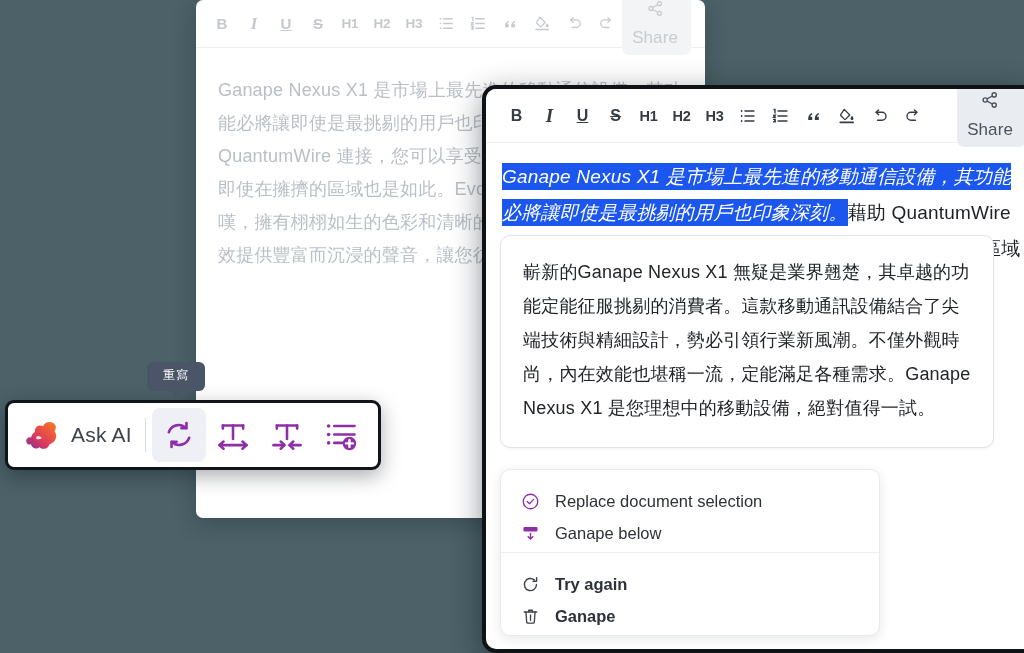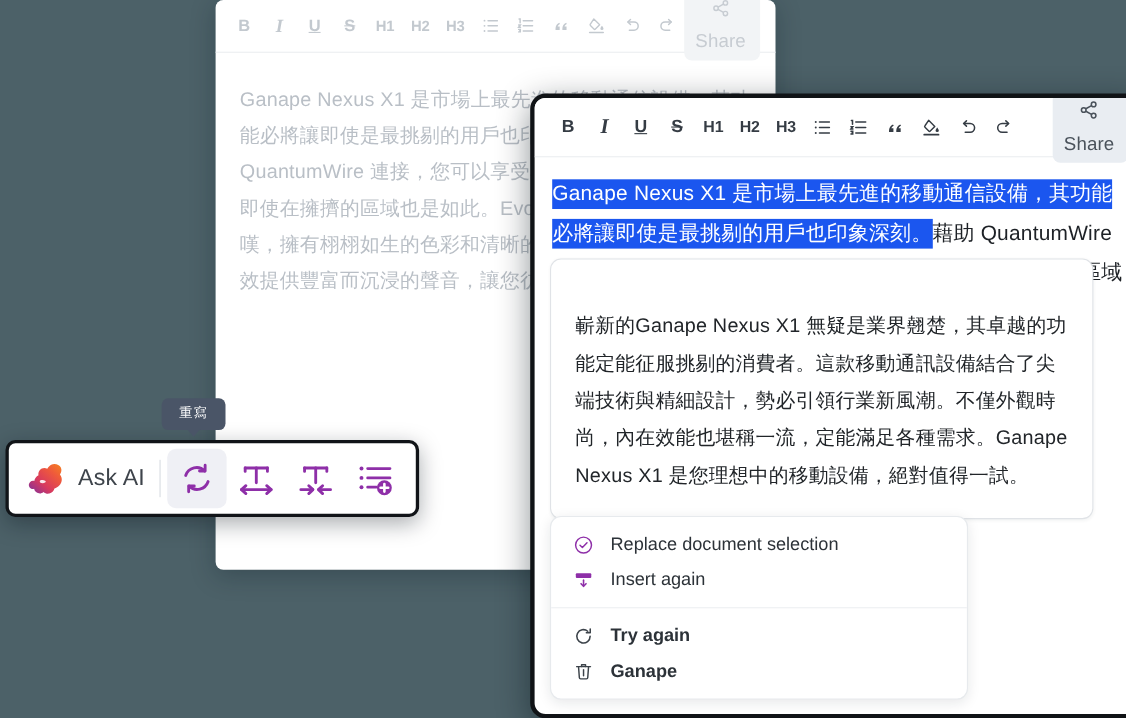--- a/index.html
+++ b/index.html
@@ -137,20 +137,21 @@
     letter-spacing: .2px;
     height: 155px;
     overflow: hidden;
     box-sizing: border-box;
   }
   .sel {
     background: #1b56ef;
     color: #ffffff;
     padding: 3px 0;
     box-decoration-break: clone;
+    font-style: italic;
     -webkit-box-decoration-break: clone;
   }
 
   
   #ai-card {
     position: absolute;
     left: 14px;
     top: 146px;
     width: 494px;
     border: 1px solid #e0e3e7;
@@ -158,40 +159,39 @@
     background: #fff;
     box-sizing: border-box;
     padding: 19px 22px 22px 22px;
     box-shadow: 0 1px 3px rgba(20,30,40,.05);
   }
   #ai-card-text {
     font-size: 18px;
     line-height: 34px;
     color: #212529;
     letter-spacing: .2px;
-    margin-top: 24px;
   }
 
   
   #actions-menu {
     position: absolute;
     left: 14px;
     top: 380px;
     width: 380px;
     background: #fff;
     border: 1px solid #e7eaed;
     border-radius: 10px;
     box-shadow: 0 3px 12px rgba(20,30,40,.10);
     overflow: hidden;
     box-sizing: border-box;
   }
   .menu-group + .menu-group { border-top: 1px solid #edeff2; font-weight: bold; }
   .menu-item {
     display: flex;
-    align-items: center;
+    align-items: flex-end;
     gap: 15px;
     height: 32px;
     padding: 0 20px;
     font-size: 16.5px;
     color: #2c3238;
     cursor: default;
   }
   .menu-group { padding: 9px 0; }
   .menu-ico {
     width: 19px;
@@ -458,21 +458,21 @@
         <span>Replace document selection</span>
       </div>
       <div class="menu-item">
         <span class="menu-ico">
           <svg width="19" height="19" viewBox="0 0 20 20" fill="none" stroke="#8e2fa8" stroke-width="1.5" stroke-linecap="round" stroke-linejoin="round">
             <rect x="2.6" y="3.2" width="14.8" height="4.6" rx="1" fill="#8e2fa8" stroke="none"></rect>
             <path d="M10 9.9v5.6"></path>
               <path d="M7.6 13.3L10 15.8l2.4-2.5"></path>
           </svg>
         </span>
-        <span>Insert again</span>
+        <span>Ganape below</span>
       </div>
     </div>
 
     <div class="menu-group">
       <div class="menu-item">
         <span class="menu-ico">
           <svg width="19" height="19" viewBox="0 0 20 20" fill="none" stroke="#3c434a" stroke-width="1.5" stroke-linecap="round" stroke-linejoin="round">
             <path d="M16.3 10a6.4 6.4 0 1 1-2.3-4.9"></path>
               <path d="M16.4 2.9v3.6h-3.7"></path>
           </svg>

